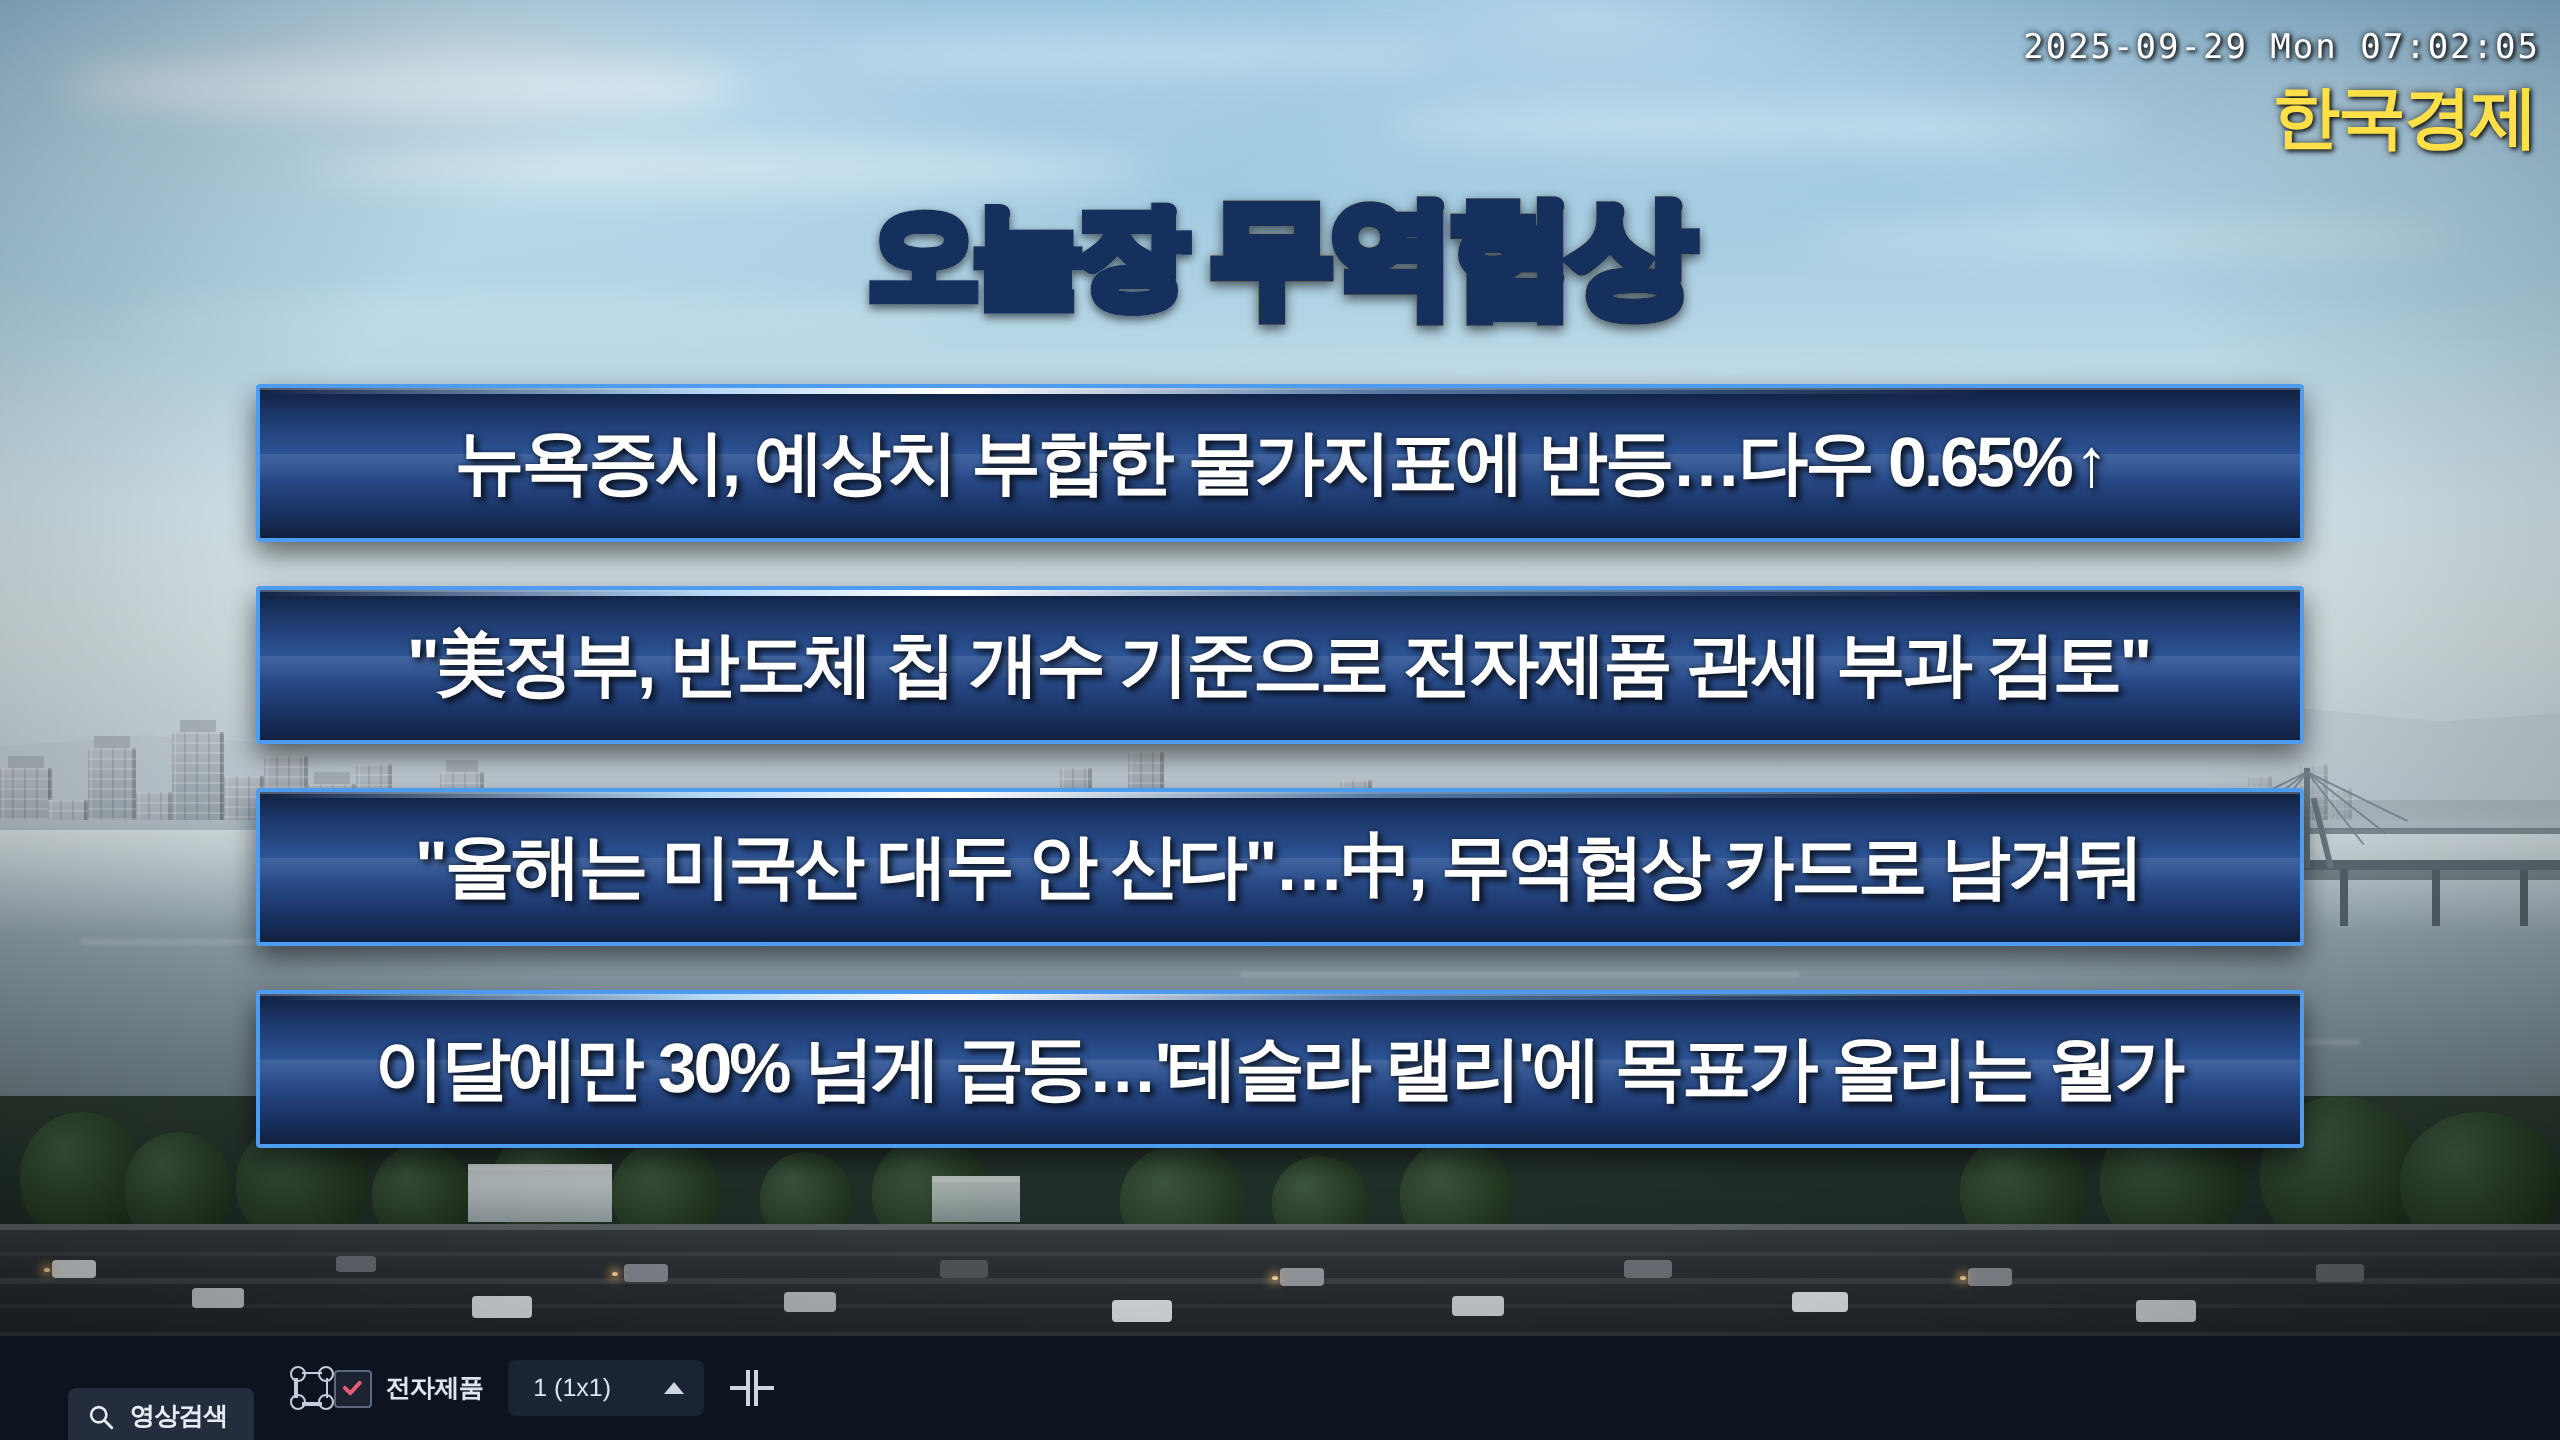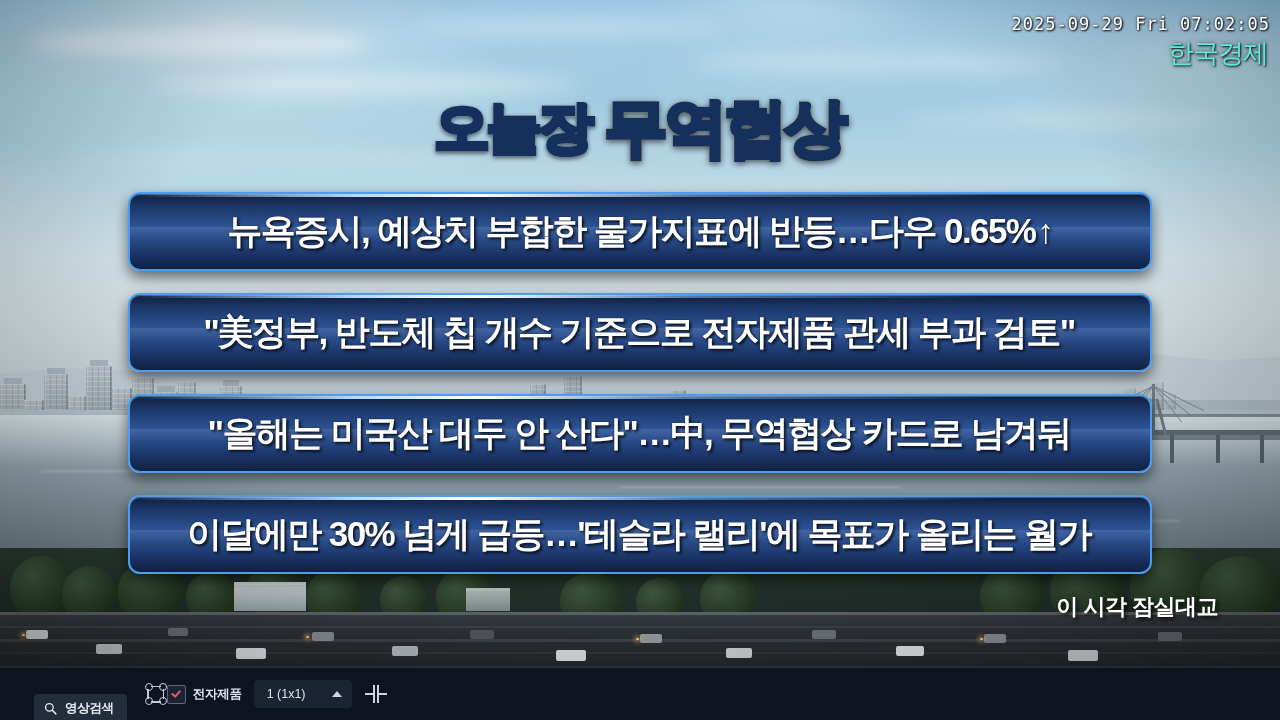--- a/index.html
+++ b/index.html
@@ -68,39 +68,39 @@
   .guard{position:absolute;left:0;width:1280px;height:3px;background:rgba(170,180,186,.35);}
   .car{position:absolute;border-radius:2px;}
   .carlight{position:absolute;width:3px;height:2px;border-radius:50%;background:#ffd9a0;box-shadow:0 0 4px 2px rgba(255,190,110,.55);}
   .vignette{position:absolute;left:0;top:0;width:1280px;height:668px;pointer-events:none;
     background:radial-gradient(ellipse 900px 520px at 50% 42%, rgba(0,0,0,0) 55%, rgba(0,0,0,.30) 100%);}
 
   
   .osd-time{position:absolute;right:10px;top:14px;
     font-family:"DejaVu Sans Mono","Liberation Mono",monospace;font-size:17px;letter-spacing:1px;
     color:#ffffff;text-shadow:1px 1px 2px rgba(0,0,0,.95),0 0 3px rgba(0,0,0,.8);}
-  .osd-logo{position:absolute;right:12px;top:36px;font-size:26px;font-weight:400;color:#5eead4;
+  .osd-logo{position:absolute;right:12px;top:36px;font-size:34px;font-weight:700;color:#fde047;
     letter-spacing:-1px;text-shadow:1px 1px 2px rgba(0,0,0,.85),0 0 4px rgba(0,0,0,.55);}
 
   
   .title-wrap{position:absolute;left:0;top:86px;width:1280px;text-align:center;white-space:nowrap;}
-  .t-a,.t-b{font-size:54px;font-weight:400;letter-spacing:-2px;display:inline-block;vertical-align:middle;
+  .t-a,.t-b{font-size:54px;font-weight:700;letter-spacing:-2px;display:inline-block;vertical-align:middle;
     -webkit-text-stroke:7px #16305e;paint-order:stroke fill;}
   .t-a{color:#eef4fb;background:linear-gradient(180deg,#ffffff 0%,#ffffff 42%,#b9cde4 58%,#e9f2fb 100%);
     -webkit-background-clip:text;background-clip:text;-webkit-text-fill-color:transparent;
     filter:drop-shadow(0 2px 2px rgba(0,0,0,.55));}
   .t-b{margin-left:14px;font-size:62px;
     background:linear-gradient(180deg,#ffe89a 0%,#ffc83c 40%,#f2941c 58%,#ffd257 100%);
     -webkit-background-clip:text;background-clip:text;-webkit-text-fill-color:transparent;
     filter:drop-shadow(0 2px 3px rgba(0,0,0,.6));}
 
   
   .bars{position:absolute;left:128px;top:192px;width:1024px;}
   .bar{position:relative;height:75px;margin-bottom:22px;
-    border:2px solid #4d9cf0;border-radius:12px;
+    border:2px solid #4d9cf0;border-radius:2px;
     background:linear-gradient(180deg,#0f1f3d 0%,#1b3566 16%,#2d5496 44%,#2b4f8e 56%,#1a3264 82%,#10203f 100%);
     box-shadow:0 6px 14px rgba(0,0,0,.55), inset 0 1px 0 rgba(255,255,255,.25);
     display:flex;align-items:center;justify-content:center;overflow:hidden;}
   .bar:before{content:"";position:absolute;left:0;right:0;top:0;height:3px;
     background:linear-gradient(90deg,rgba(120,190,255,0) 0%,rgba(190,225,255,.95) 22%,rgba(255,255,255,1) 34%,rgba(150,205,255,.5) 55%,rgba(120,190,255,0) 85%);}
   .bar:after{content:"";position:absolute;left:0;right:0;top:44%;height:16%;
     background:linear-gradient(180deg,rgba(255,255,255,.10),rgba(255,255,255,0));pointer-events:none;}
   .bar-text{position:relative;z-index:2;color:#ffffff;font-size:35px;font-weight:700;letter-spacing:-1.6px;
     text-shadow:2px 2px 3px rgba(0,0,0,.75),0 0 2px rgba(0,0,0,.5);white-space:nowrap;}
   .bar-text .arrow{font-size:34px;margin-left:2px;}
@@ -268,21 +268,21 @@
     <div class="car" style="left:1068px;top:650px;width:30px;height:11px;background:#d2d7db"></div>
     <div class="car" style="left:1158px;top:632px;width:24px;height:9px;background:#646a71"></div>
     <div class="carlight" style="left:22px;top:634px"></div>
     <div class="carlight" style="left:306px;top:636px"></div>
     <div class="carlight" style="left:636px;top:638px"></div>
     <div class="carlight" style="left:980px;top:638px"></div>
 
     <div class="vignette"></div>
   </div>
 
-  <div class="osd-time">2025-09-29 Fri 07:02:05</div>
+  <div class="osd-time">2025-09-29 Mon 07:02:05</div>
   <div class="osd-logo">한국경제</div>
 
   <div class="title-wrap">
     <span class="t-a">오늘장</span><span class="t-b">무역협상</span>
   </div>
 
   <div class="bars">
 
     <div class="bar">
       <div class="bar-text"><span>뉴욕증시, 예상치 부합한 물가지표에 반등…다우 0.65%</span><span class="arrow">↑</span></div>
@@ -295,21 +295,20 @@
     <div class="bar">
       <div class="bar-text"><span>"올해는 미국산 대두 안 산다"…中, 무역협상 카드로 남겨둬</span><span class="arrow"></span></div>
     </div>
 
     <div class="bar">
       <div class="bar-text"><span>이달에만 30% 넘게 급등…'테슬라 랠리'에 목표가 올리는 월가</span><span class="arrow"></span></div>
     </div>
 
   </div>
 
-  <div class="loc">이 시각 잠실대교</div>
 
   <div class="toolbar">
 
     <div class="tb-left">
       <div class="srch">
         <svg width="13" height="13" viewBox="0 0 16 16">
           <circle cx="6.6" cy="6.6" r="4.7" fill="none" stroke="#e7ecf3" stroke-width="1.6"></circle>
           <line x1="10.2" y1="10.2" x2="14.6" y2="14.6" stroke="#e7ecf3" stroke-width="1.8" stroke-linecap="round"></line>
         </svg>
         <span>영상검색</span>

